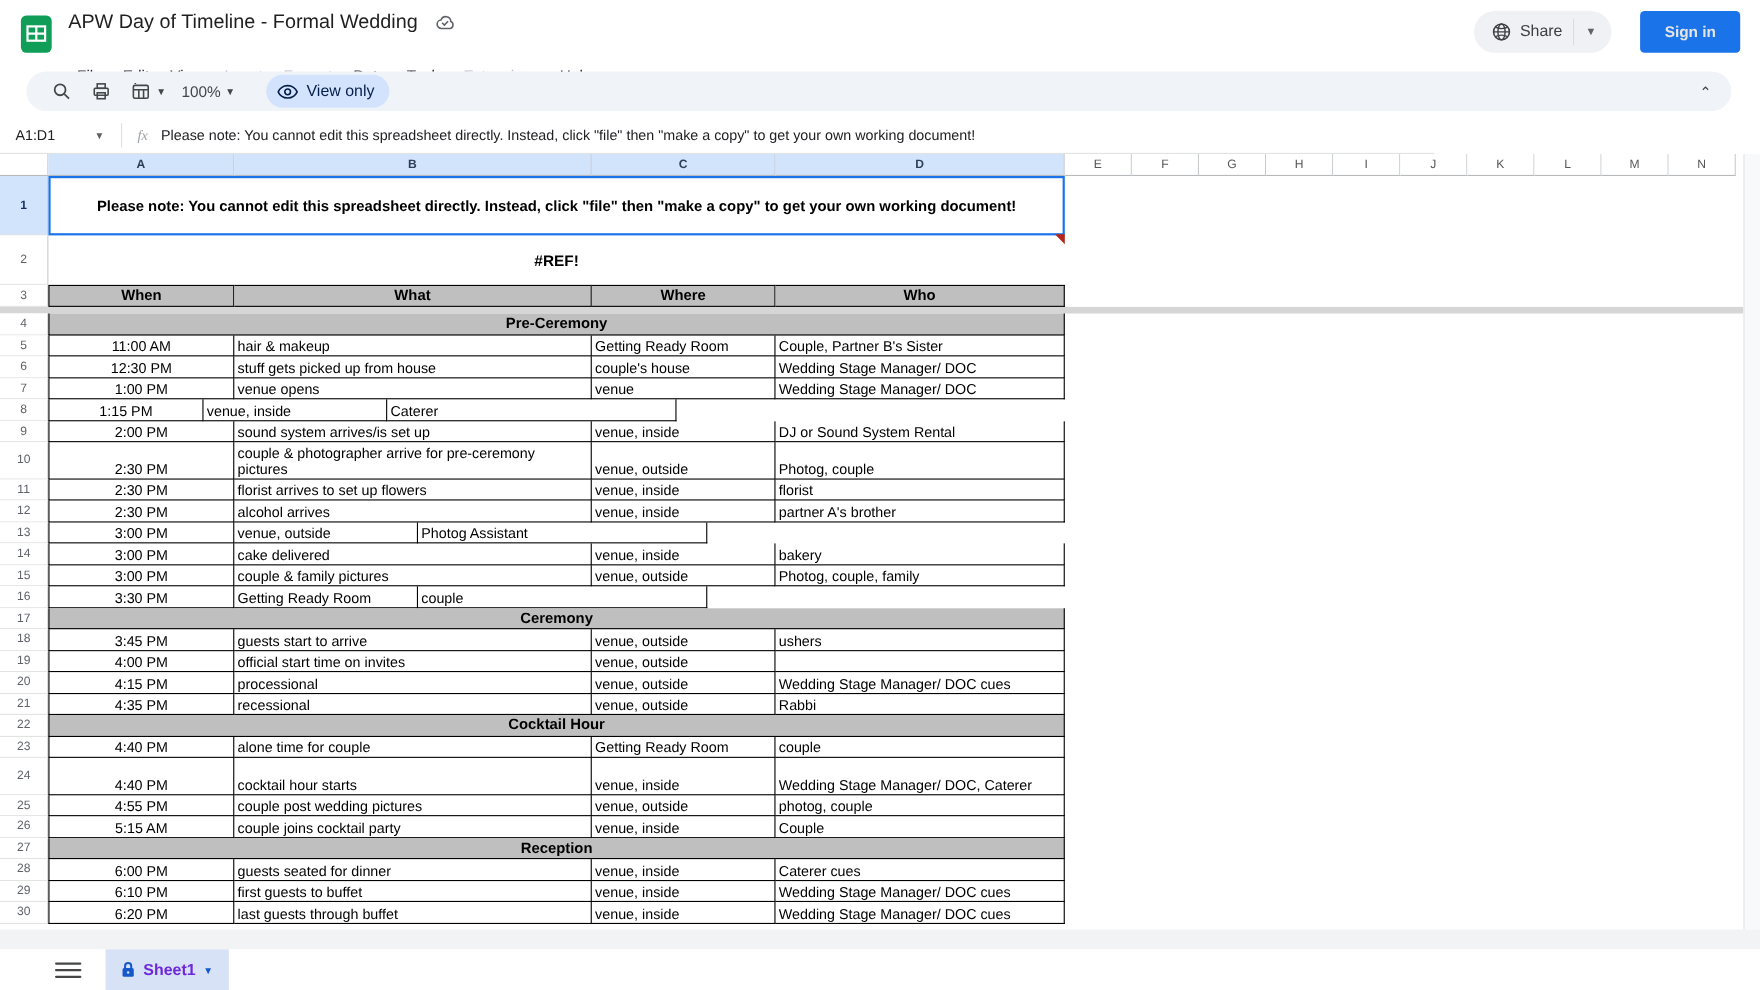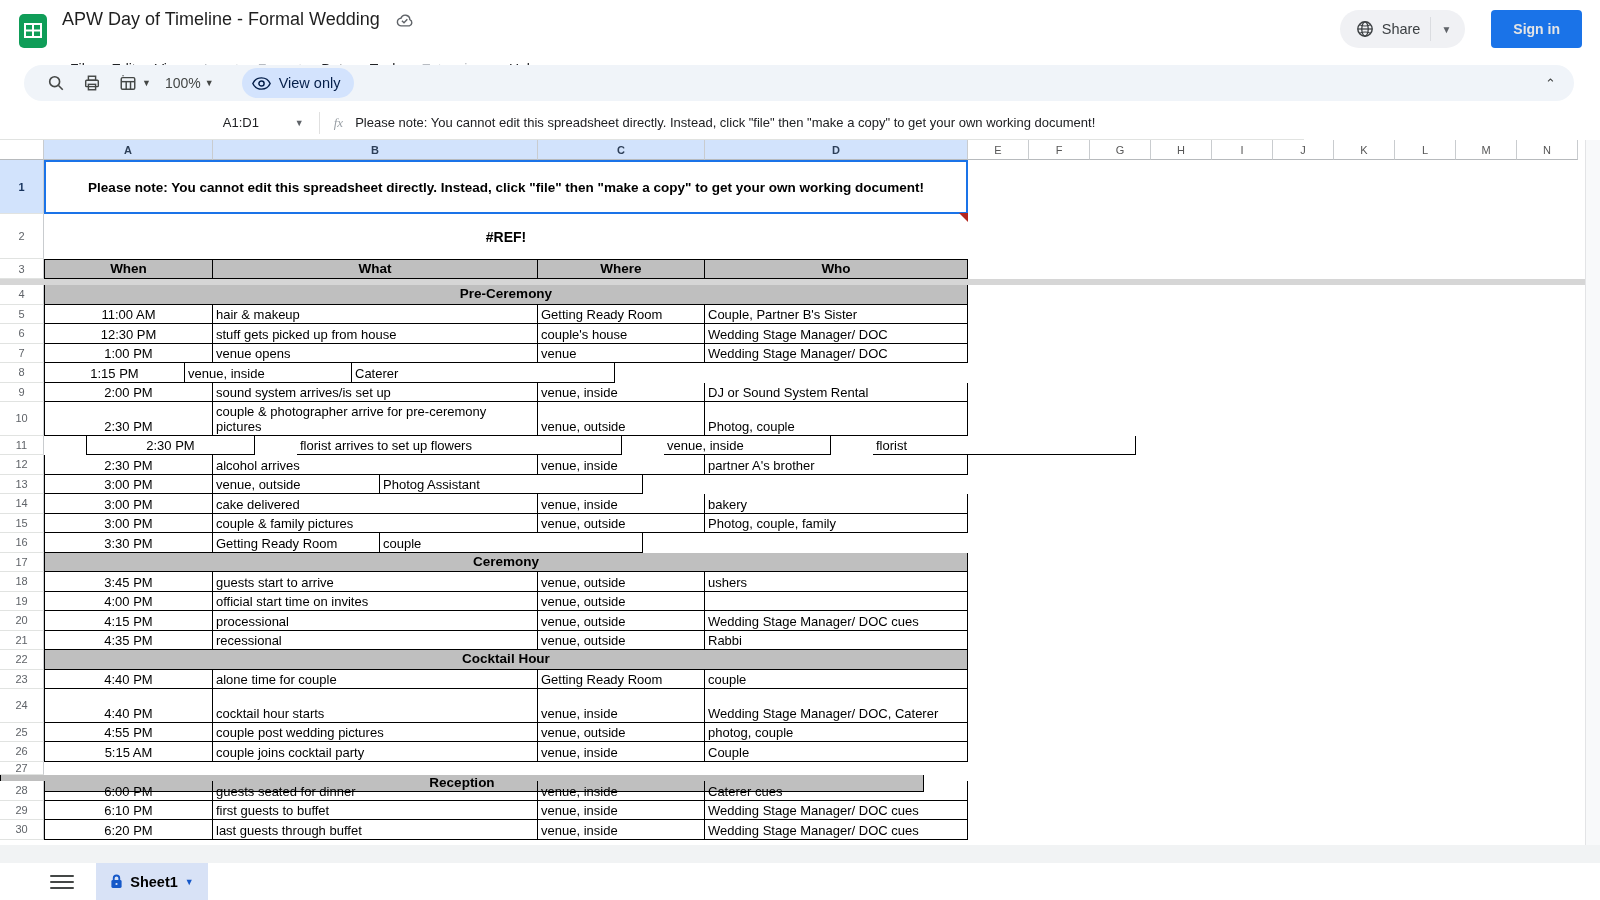--- a/index.html
+++ b/index.html
@@ -22,21 +22,21 @@
 
   
   #toolbar { position:absolute; top:65px; left:24px; right:26px; height:36px; background:#f0f4f9; border-radius:18px; display:flex; align-items:center; padding:0 14px; }
   .tb-icon { width:20px; height:20px; display:flex; align-items:center; justify-content:center; margin:0 8px; color:#444746; }
   .tb-caret { font-size:9px; color:#444746; margin-left:-4px; margin-right:4px; }
   #zoom-ctl { display:flex; align-items:center; gap:8px; margin:0 10px; font-size:14px; color:#444746; }
   #viewonly-chip { display:flex; align-items:center; gap:8px; background:#d3e3fd; border-radius:15px; height:30px; padding:0 14px 0 10px; margin-left:14px; color:#041e49; font-size:14.5px; }
   #tb-collapse { position:absolute; right:18px; font-size:13px; color:#444746; }
 
   
-  #formulabar { position:absolute; top:106px; left:0; width:1304px; height:34px; background:#fff; border-bottom:1px solid #e1e3e1; display:flex; align-items:center;justify-content:center; }
+  #formulabar { position:absolute; top:106px; left:0; width:1304px; height:34px; background:#fff; border-bottom:1px solid #e1e3e1; display:flex; align-items:center; }
   #namebox { width:86px; padding-left:14px; font-size:13px; color:#202124; }
   #namebox-caret { font-size:9px; color:#5f6368; width:24px; }
   #fb-sep { width:1px; height:22px; background:#e0e0e0; }
   #fx { font-size:13px; font-style:italic; font-family:"Liberation Serif",serif; color:#9aa0a6; padding:0 12px 0 14px; }
   #formula-text { font-size:13px; color:#202124; white-space:nowrap; }
 
   
   #grid { position:absolute; top:140px; left:0; width:1585px; height:705px; background:#fff; overflow:hidden; }
   #colheaders { display:flex; height:20px; }
   .ch { font-size:11px; color:#575757; display:flex; align-items:center; justify-content:center; border-right:1px solid #c9cccf; border-bottom:1px solid #b7babd; background:#fff; height:20px; }
@@ -55,21 +55,21 @@
   #comment-flag { position:absolute; right:-2px; bottom:-10px; width:0; height:0; border-top:9px solid #b3261e; border-left:9px solid transparent; }
   #frozen-divider { height:6px; background:#d6d6d6; width:1585px; }
   #vscroll { position:absolute; top:140px; right:0; width:15px; height:705px; background:#f8f9fa; border-left:1px solid #e3e4e6; }
 
   
   #hscroll-strip { position:absolute; top:845px; left:0; width:1600px; height:18px; background:#f1f3f4; }
   #tabbar { position:absolute; top:863px; left:0; width:1600px; height:37px; background:#fff; display:flex; align-items:stretch; }
   #tab-menu { width:24px; margin:0 0 0 50px; display:flex; flex-direction:column; justify-content:center; gap:4px; cursor:pointer; }
   #tab-menu span { display:block; height:2px; background:#444746; border-radius:1px; }
   #sheet-tab { margin-left:22px; width:112px; background:#d8e2f6; display:flex; align-items:center; justify-content:center; gap:7px; cursor:pointer; }
-  #sheet-tab .name { font-size:14.5px; font-weight:bold; color:#000000; }
+  #sheet-tab .name { font-size:14.5px; font-weight:bold; color:#6d28d9; }
   #sheet-tab .caret { font-size:9px; color:#1558c9; }
 </style>
 </head>
 <body>
 
 <div id="appbar">
   <svg id="logo" viewBox="0 0 30 36">
     <rect x="1" y="1" width="28" height="34" rx="5" fill="#0f9d58"></rect>
     <rect x="7" y="11" width="16" height="13" fill="none" stroke="#fff" stroke-width="2"></rect>
     <line x1="7" y1="17.5" x2="23" y2="17.5" stroke="#fff" stroke-width="2"></line>
@@ -228,21 +228,21 @@
         <div class="cell" style="width: 167px;">venue, inside</div>
         <div class="cell" style="width: 263px;">DJ or Sound System Rental</div>
       </div>
       <div class="grow" style="height: 33.5px;">
         <div class="gutter">10</div>
         <div class="cell first center" style="width: 169px;">2:30 PM</div>
         <div class="cell" style="width: 325px;">couple &amp; photographer arrive for pre-ceremony pictures</div>
         <div class="cell" style="width: 167px;">venue, outside</div>
         <div class="cell" style="width: 263px;">Photog, couple</div>
       </div>
-      <div class="grow" style="height: 19.5px; gap: 42px;">
+      <div class="grow" style="height: 19.5px;">
         <div class="gutter">11</div>
         <div class="cell first center" style="width: 169px;">2:30 PM</div>
         <div class="cell" style="width: 325px;">florist arrives to set up flowers</div>
         <div class="cell" style="width: 167px;">venue, inside</div>
         <div class="cell" style="width: 263px;">florist</div>
       </div>
       <div class="grow" style="height: 19.5px;">
         <div class="gutter">12</div>
         <div class="cell first center" style="width: 169px;">2:30 PM</div>
         <div class="cell" style="width: 325px;">alcohol arrives</div>
@@ -332,21 +332,21 @@
         <div class="cell" style="width: 167px;">venue, outside</div>
         <div class="cell" style="width: 263px;">photog, couple</div>
       </div>
       <div class="grow" style="height: 19.5px;">
         <div class="gutter">26</div>
         <div class="cell first center" style="width: 169px;">5:15 AM</div>
         <div class="cell" style="width: 325px;">couple joins cocktail party</div>
         <div class="cell" style="width: 167px;">venue, inside</div>
         <div class="cell" style="width: 263px;">Couple</div>
       </div>
-      <div class="grow" style="height: 19.5px; flex-direction: column;">
+      <div class="grow" style="height: 19.5px;">
         <div class="gutter">27</div>
         <div class="cell head first" style="width: 924px;">Reception</div>
       </div>
       <div class="grow" style="height: 19.5px;">
         <div class="gutter">28</div>
         <div class="cell first center" style="width: 169px;">6:00 PM</div>
         <div class="cell" style="width: 325px;">guests seated for dinner</div>
         <div class="cell" style="width: 167px;">venue, inside</div>
         <div class="cell" style="width: 263px;">Caterer cues</div>
       </div>

